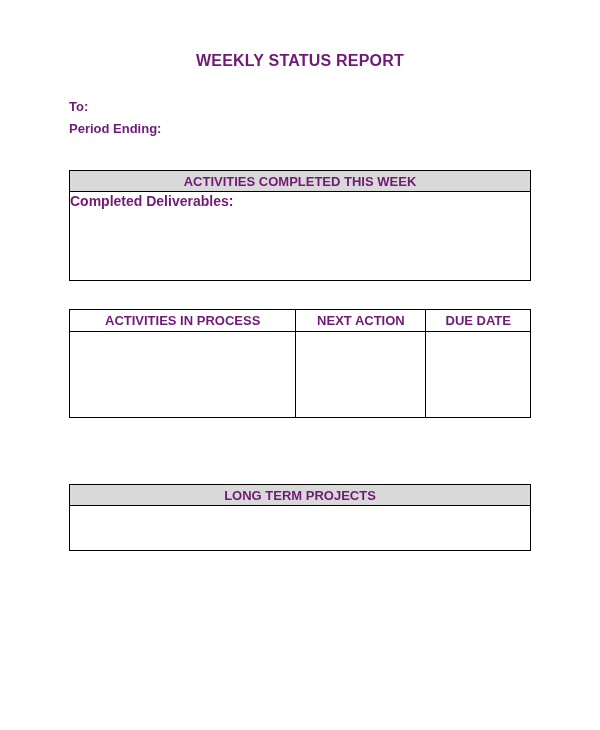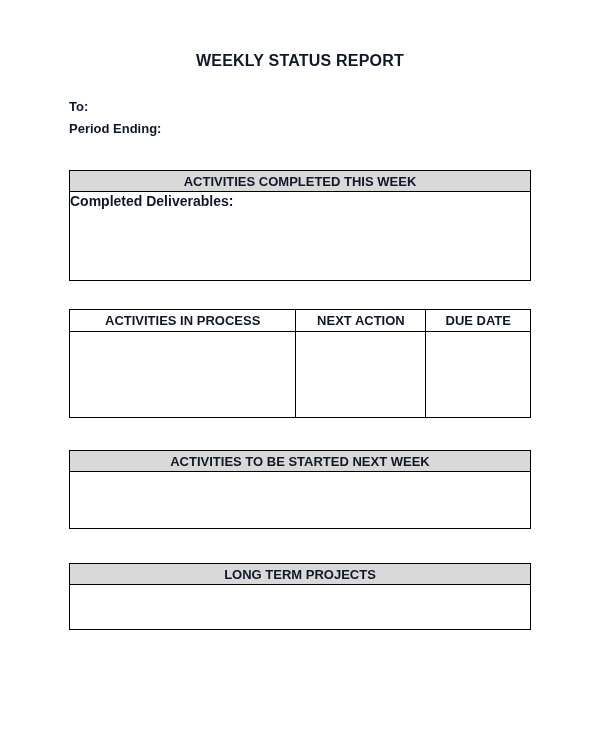--- a/index.html
+++ b/index.html
@@ -6,21 +6,21 @@
     margin: 0;
     padding: 0;
     background: #ffffff;
   }
   .page {
     position: relative;
     width: 600px;
     height: 730px;
     background: #ffffff;
     font-family: "Liberation Sans", sans-serif;
-    color: #0f172a;
+    color: #701a75;
     box-sizing: border-box;
     padding: 52px 69px 0 69px;
   }
   .title {
     margin: 0 0 26px 0;
     text-align: center;
     font-size: 16px;
     font-weight: bold;
     letter-spacing: 0.2px;
   }
@@ -120,32 +120,20 @@
       <tr>
         <td class="body-cell h-inprocess"></td>
         <td class="body-cell h-inprocess"></td>
         <td class="body-cell h-inprocess"></td>
       </tr>
     </tbody>
   </table>
 
   <div class="gap-2"></div>
 
-  <table class="tbl">
-    <thead>
-      <tr>
-        <th class="hdr gray">ACTIVITIES TO BE STARTED NEXT WEEK</th>
-      </tr>
-    </thead>
-    <tbody>
-      <tr>
-        <td class="body-cell h-nextweek"></td>
-      </tr>
-    </tbody>
-  </table>
 
   <div class="gap-3"></div>
 
   <table class="tbl">
     <thead>
       <tr>
         <th class="hdr gray">LONG TERM PROJECTS</th>
       </tr>
     </thead>
     <tbody>

